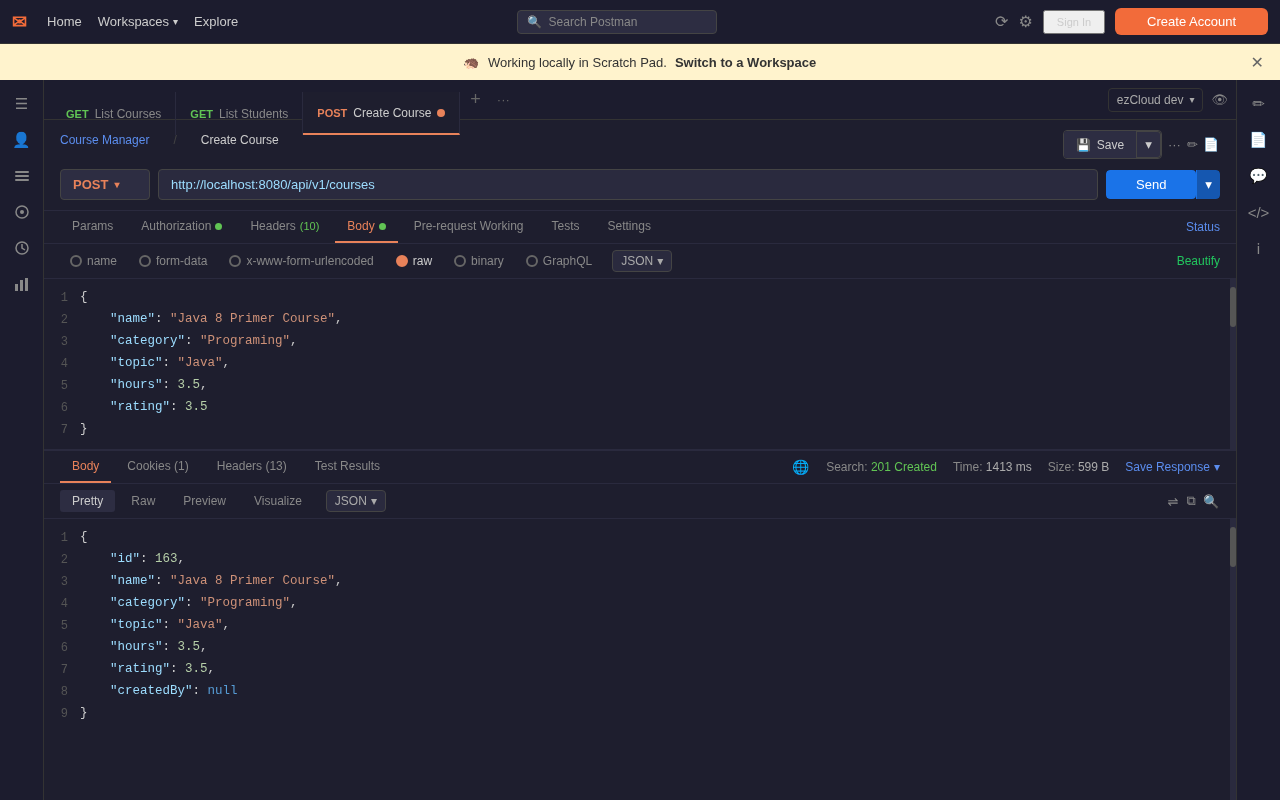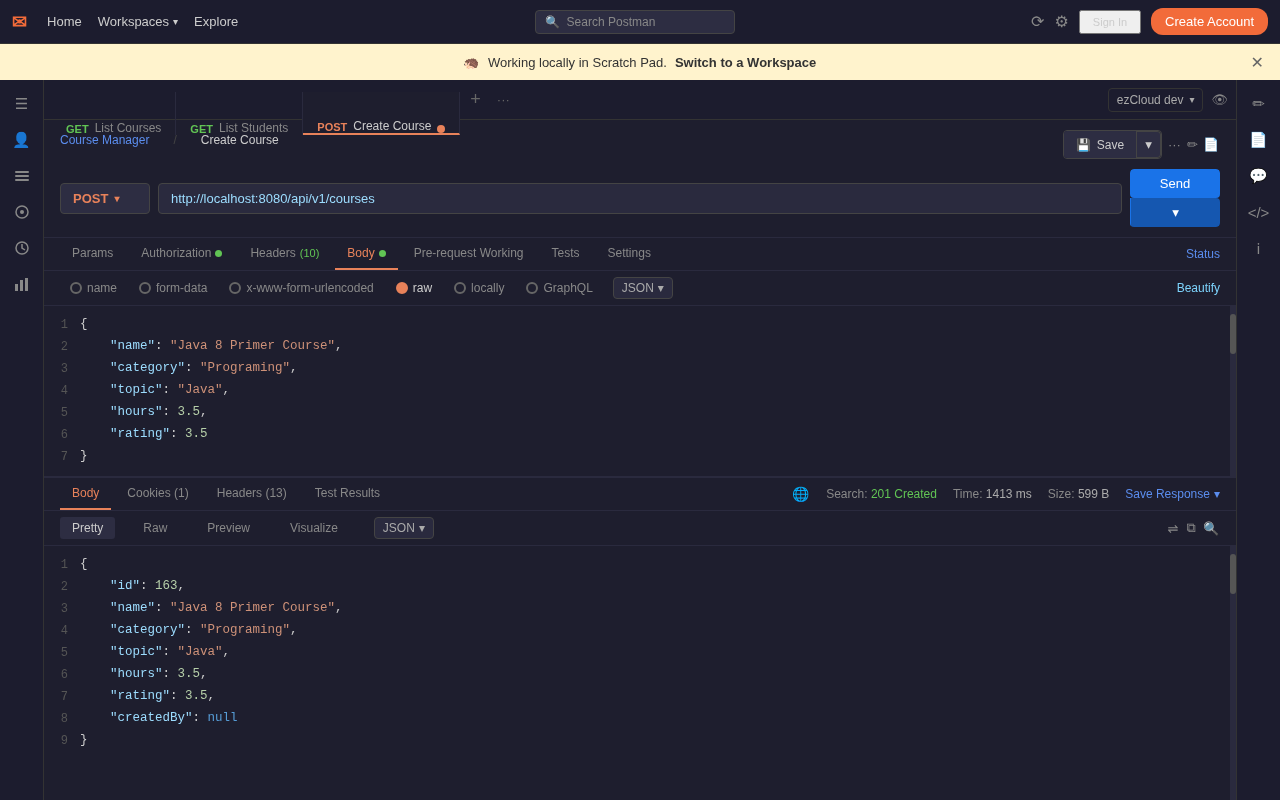--- a/index.html
+++ b/index.html
@@ -18,22 +18,22 @@
     .nav-logo { color: #f26b3a; font-weight: bold; font-size: 18px; margin-right: 4px; }
     .nav-item { color: #ccc; font-size: 13px; cursor: pointer; display: flex; align-items: center; gap: 4px; }
     .search-bar {
       flex: 1; max-width: 200px; margin: 0 auto;
       background: #2d2d42; border: 1px solid #444; border-radius: 4px;
       display: flex; align-items: center; padding: 4px 10px; gap: 6px; color: #888; font-size: 12px;
     }
     .nav-right { display: flex; align-items: center; gap: 10px; margin-left: auto; }
     .sign-in-btn { color: #ccc; font-size: 11px; padding: 4px 12px; cursor: pointer; }
     .create-account-btn {
-      background: #f26b3a; color: #fff; border: none; border-radius: 12px;
-      padding: 6px 14px; font-size: 13px; cursor: pointer; font-weight: 500;
+      background: #f26b3a; color: #fff; border: none; border-radius: 6px;
+      padding: 6px 32px; font-size: 13px; cursor: pointer; font-weight: 500;
     }
 
     
     .banner {
       background: #fff3cd; color: #333; height: 36px;
       display: flex; align-items: center; justify-content: center; gap: 8px;
       font-size: 13px; position: relative;
     }
     .banner strong { font-weight: 700; }
     .banner-close { position: absolute; right: 16px; cursor: pointer; color: #666; font-size: 16px; }
@@ -53,21 +53,21 @@
 
     
     .content-area { flex: 1; display: flex; flex-direction: column; background: #1e1e2e; overflow: hidden; }
 
     
     .tabs-bar {
       background: #1c1c2e; height: 40px; display: flex; align-items: center;
       border-bottom: 1px solid #333; padding: 0 8px; gap: 0;
     }
     .tab {
-      height: 43px; display: flex; align-items: flex-end; gap: 6px;
+      height: 43px; display: flex; align-items: center; gap: 6px;
       padding: 0 14px; font-size: 12px; color: #888; cursor: pointer;
       border-right: 1px solid #2a2a3e; position: relative; white-space: nowrap; margin-top: 28px;
     }
     .tab.active { background: #1e1e2e; color: #ccc; border-bottom: 2px solid #e8825a; }
     .tab-method { font-size: 11px; font-weight: 600; }
     .tab-method.get { color: #61c454; }
     .tab-method.post { color: #e8825a; }
     .tab-dot { width: 8px; height: 8px; border-radius: 50%; background: #e8825a; }
     .tab-add { font-size: 18px; color: #666; padding: 0 10px; cursor: pointer; }
     .tab-more { color: #666; padding: 0 6px; cursor: pointer; }
@@ -115,42 +115,42 @@
     }
     .req-tab.active { color: #e8825a; border-bottom-color: #e8825a; }
     .tab-badge { font-size: 11px; color: #61c454; }
     .cookies-link { margin-left: auto; color: #5b8dee; font-size: 12px; cursor: pointer; }
 
     
     .body-subtabs { display: flex; align-items: center; padding: 6px 16px; gap: 2px; border-bottom: 1px solid #2a2a3e; }
     .body-subtab { display: flex; align-items: center; gap: 5px; font-size: 12px; color: #888; cursor: pointer; padding: 4px 10px; border-radius: 3px; }
     .radio { width: 12px; height: 12px; border-radius: 50%; border: 2px solid #666; display: inline-block; }
     .radio.checked-orange { border-color: #e8825a; background: #e8825a; }
-    .beautify-btn { margin-left: auto; color: #7dd3fc; font-size: 12px; cursor: pointer; text-align: center; }
+    .beautify-btn { margin-left: auto; color: #22c55e; font-size: 12px; cursor: pointer; text-align: center; }
     .code-line { display: flex; min-height: 22px; }
     .line-num { width: 36px; text-align: right; color: #555; padding-right: 12px; user-select: none; flex-shrink: 0; font-size: 12px; padding-top: 1px; }
     .line-content { flex: 1; padding-right: 16px; white-space: pre; }
     .c-brace { color: #ccc; }
     .c-key { color: #9cdcfe; }
     .c-string { color: #ce9178; }
     .c-number { color: #b5cea8; }
     .c-null { color: #569cd6; }
     .scrollbar-track { position: absolute; right: 0; top: 0; bottom: 0; width: 6px; background: #2a2a3e; }
     .scrollbar-thumb { width: 6px; height: 40px; background: #555; border-radius: 3px; margin-top: 8px; }
 
     
     .response-area { border-top: 1px solid #2a2a3e; display: flex; flex-direction: column; flex: 1; min-height: 0; }
     .response-tabs-bar { display: flex; align-items: center; padding: 0 16px; border-bottom: 1px solid #2a2a3e; gap: 4px; }
     .response-status { margin-left: auto; display: flex; align-items: center; gap: 16px; font-size: 12px; }
     .status-ok { color: #61c454; }
     .status-time { color: #aaa; }
     .save-response-btn { color: #5b8dee; font-size: 12px; cursor: pointer; display: flex; align-items: center; gap: 4px; }
 
     
-    .response-format-bar { display: flex; align-items: center; padding: 6px 16px; border-bottom: 1px solid #2a2a3e; gap: 16px; }
+    .response-format-bar { display: flex; align-items: center; padding: 6px 16px; border-bottom: 1px solid #2a2a3e; gap: 4px; }
     .format-tab { padding: 4px 12px; font-size: 12px; color: #888; cursor: pointer; border-radius: 3px; }
     .format-tab.active { background: #2d2d42; color: #ccc; }
     .format-select {
       background: #2a2a3e; border: 1px solid #444; color: #aaa; border-radius: 4px;
       padding: 3px 8px; font-size: 12px; cursor: pointer; display: flex; align-items: center; gap: 4px;
     }
     .format-right { margin-left: auto; display: flex; align-items: center; gap: 8px; }
 
     
     .right-sidebar {
@@ -273,21 +273,21 @@
           <span style="color:#888; cursor:pointer;">✏</span>
           <span style="color:#888; cursor:pointer;">📄</span>
         </div>
       </div>
       <div class="url-bar">
         <div class="method-select">
           <span>POST</span>
           <span class="chevron">▾</span>
         </div>
         <input class="url-input" style="color: rgb(156, 220, 254);" value="http://localhost:8080/api/v1/courses">
-        <div style="display:flex; border-radius:4px; overflow:hidden;flex-direction:column;">
+        <div style="display:flex; border-radius:4px; overflow:hidden;">
           <button class="send-btn">Send</button>
           <button class="send-dropdown">▾</button>
         </div>
       </div>
     </div>
 
     <div class="req-tabs">
       <div class="req-tab">
         <span>Params</span>
       </div>
@@ -327,21 +327,21 @@
       <div class="body-subtab">
         <span class="radio"></span>
         <span>x-www-form-urlencoded</span>
       </div>
       <div class="body-subtab">
         <span class="radio checked-orange"></span>
         <span style="color:#ccc;">raw</span>
       </div>
       <div class="body-subtab">
         <span class="radio"></span>
-        <span>locally</span>
+        <span>binary</span>
       </div>
       <div class="body-subtab">
         <span class="radio"></span>
         <span>GraphQL</span>
       </div>
       <div class="format-select" style="margin-left:8px;">
         <span>JSON</span>
         <span>▾</span>
       </div>
       <span class="beautify-btn">Beautify</span>

